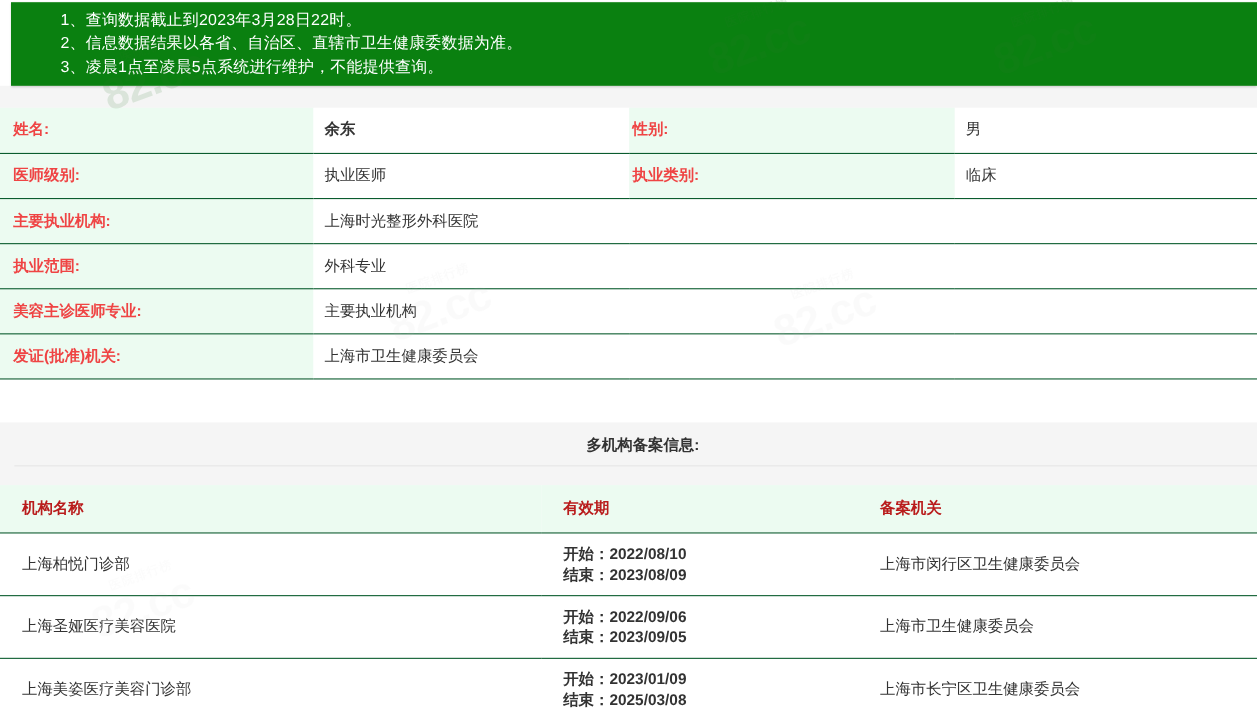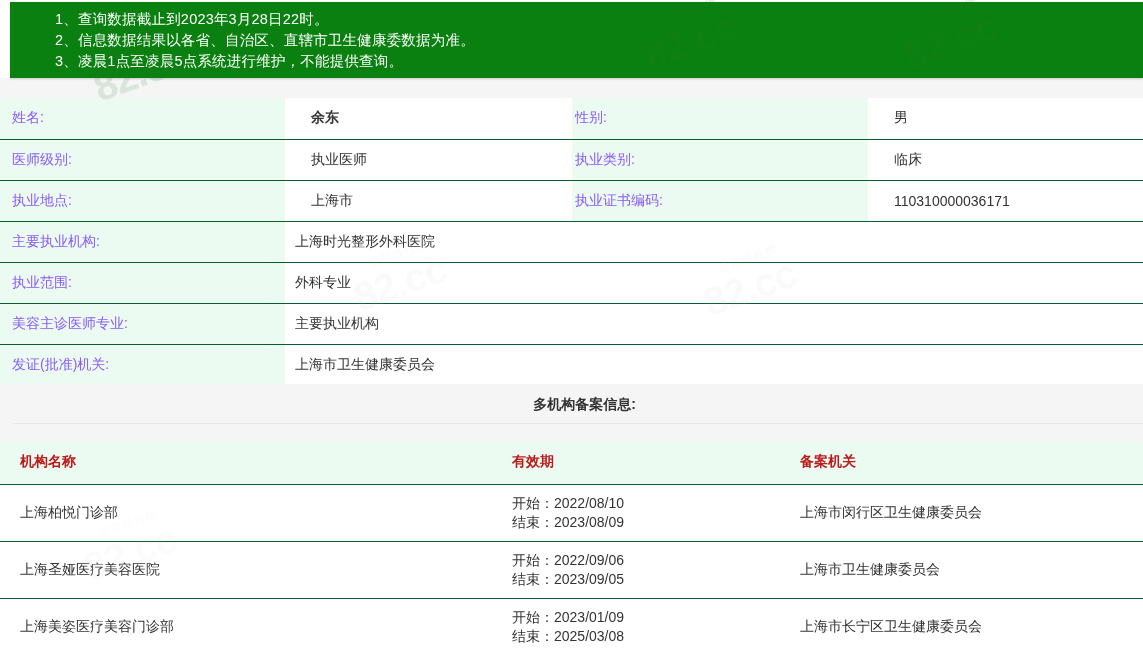--- a/index.html
+++ b/index.html
@@ -98,28 +98,28 @@
   .info-table td {
     border-bottom: 1.6px solid #0a5c2e;
     height: 41px;
     font-size: 14px;
     color: #333333;
     vertical-align: middle;
     padding: 0;
   }
   td.lbl {
     background: #ecfbf1;
-    color: #8b5cf6;
-    font-weight: normal;
+    color: #ef4444;
+    font-weight: bold;
     padding-left: 12px;
   }
   td.lbl-2 { padding-left: 3px; margin-left: 36px; }
   td.val {
     background: #ffffff;
-    padding-left: 26px;
+    padding-left: 10px;
   }
   td.val-name { font-weight: bold; }
 
   
   col.c1 { width: 285px; }
   col.c2 { width: 287px; }
   col.c3 { width: 296px; }
   col.c4 { width: 275px; }
 
   
@@ -177,21 +177,21 @@
     background: #ffffff;
     height: 57px;
     font-size: 14px;
     color: #333333;
     border-bottom: 1.6px solid #0a5c2e;
     vertical-align: middle;
     padding: 0 0 0 20px;
     line-height: 19px;
   }
   .rec-table tr.last td { border-bottom: none; }
-  .date-line { display: block; white-space: nowrap; }
+  .date-line { display: block; white-space: nowrap; font-weight: bold; }
 </style>
 </head>
 <body>
 
 <div id="page">
 
   <div class="gap-strip"></div>
 
   <div class="notice">
     <div class="line">1、查询数据截止到2023年3月28日22时。</div>
@@ -213,26 +213,20 @@
         <td class="lbl lbl-2">性别:</td>
         <td class="val">男</td>
       </tr>
       <tr>
         <td class="lbl">医师级别:</td>
         <td class="val">执业医师</td>
         <td class="lbl lbl-2">执业类别:</td>
         <td class="val">临床</td>
       </tr>
       <tr>
-        <td class="lbl">执业地点:</td>
-        <td class="val">上海市</td>
-        <td class="lbl lbl-2">执业证书编码:</td>
-        <td class="val">110310000036171</td>
-      </tr>
-      <tr>
         <td class="lbl">主要执业机构:</td>
         <td class="val-wide" colspan="3">上海时光整形外科医院</td>
       </tr>
       <tr>
         <td class="lbl">执业范围:</td>
         <td class="val-wide" colspan="3">外科专业</td>
       </tr>
       <tr>
         <td class="lbl">美容主诊医师专业:</td>
         <td class="val-wide" colspan="3">主要执业机构</td>

